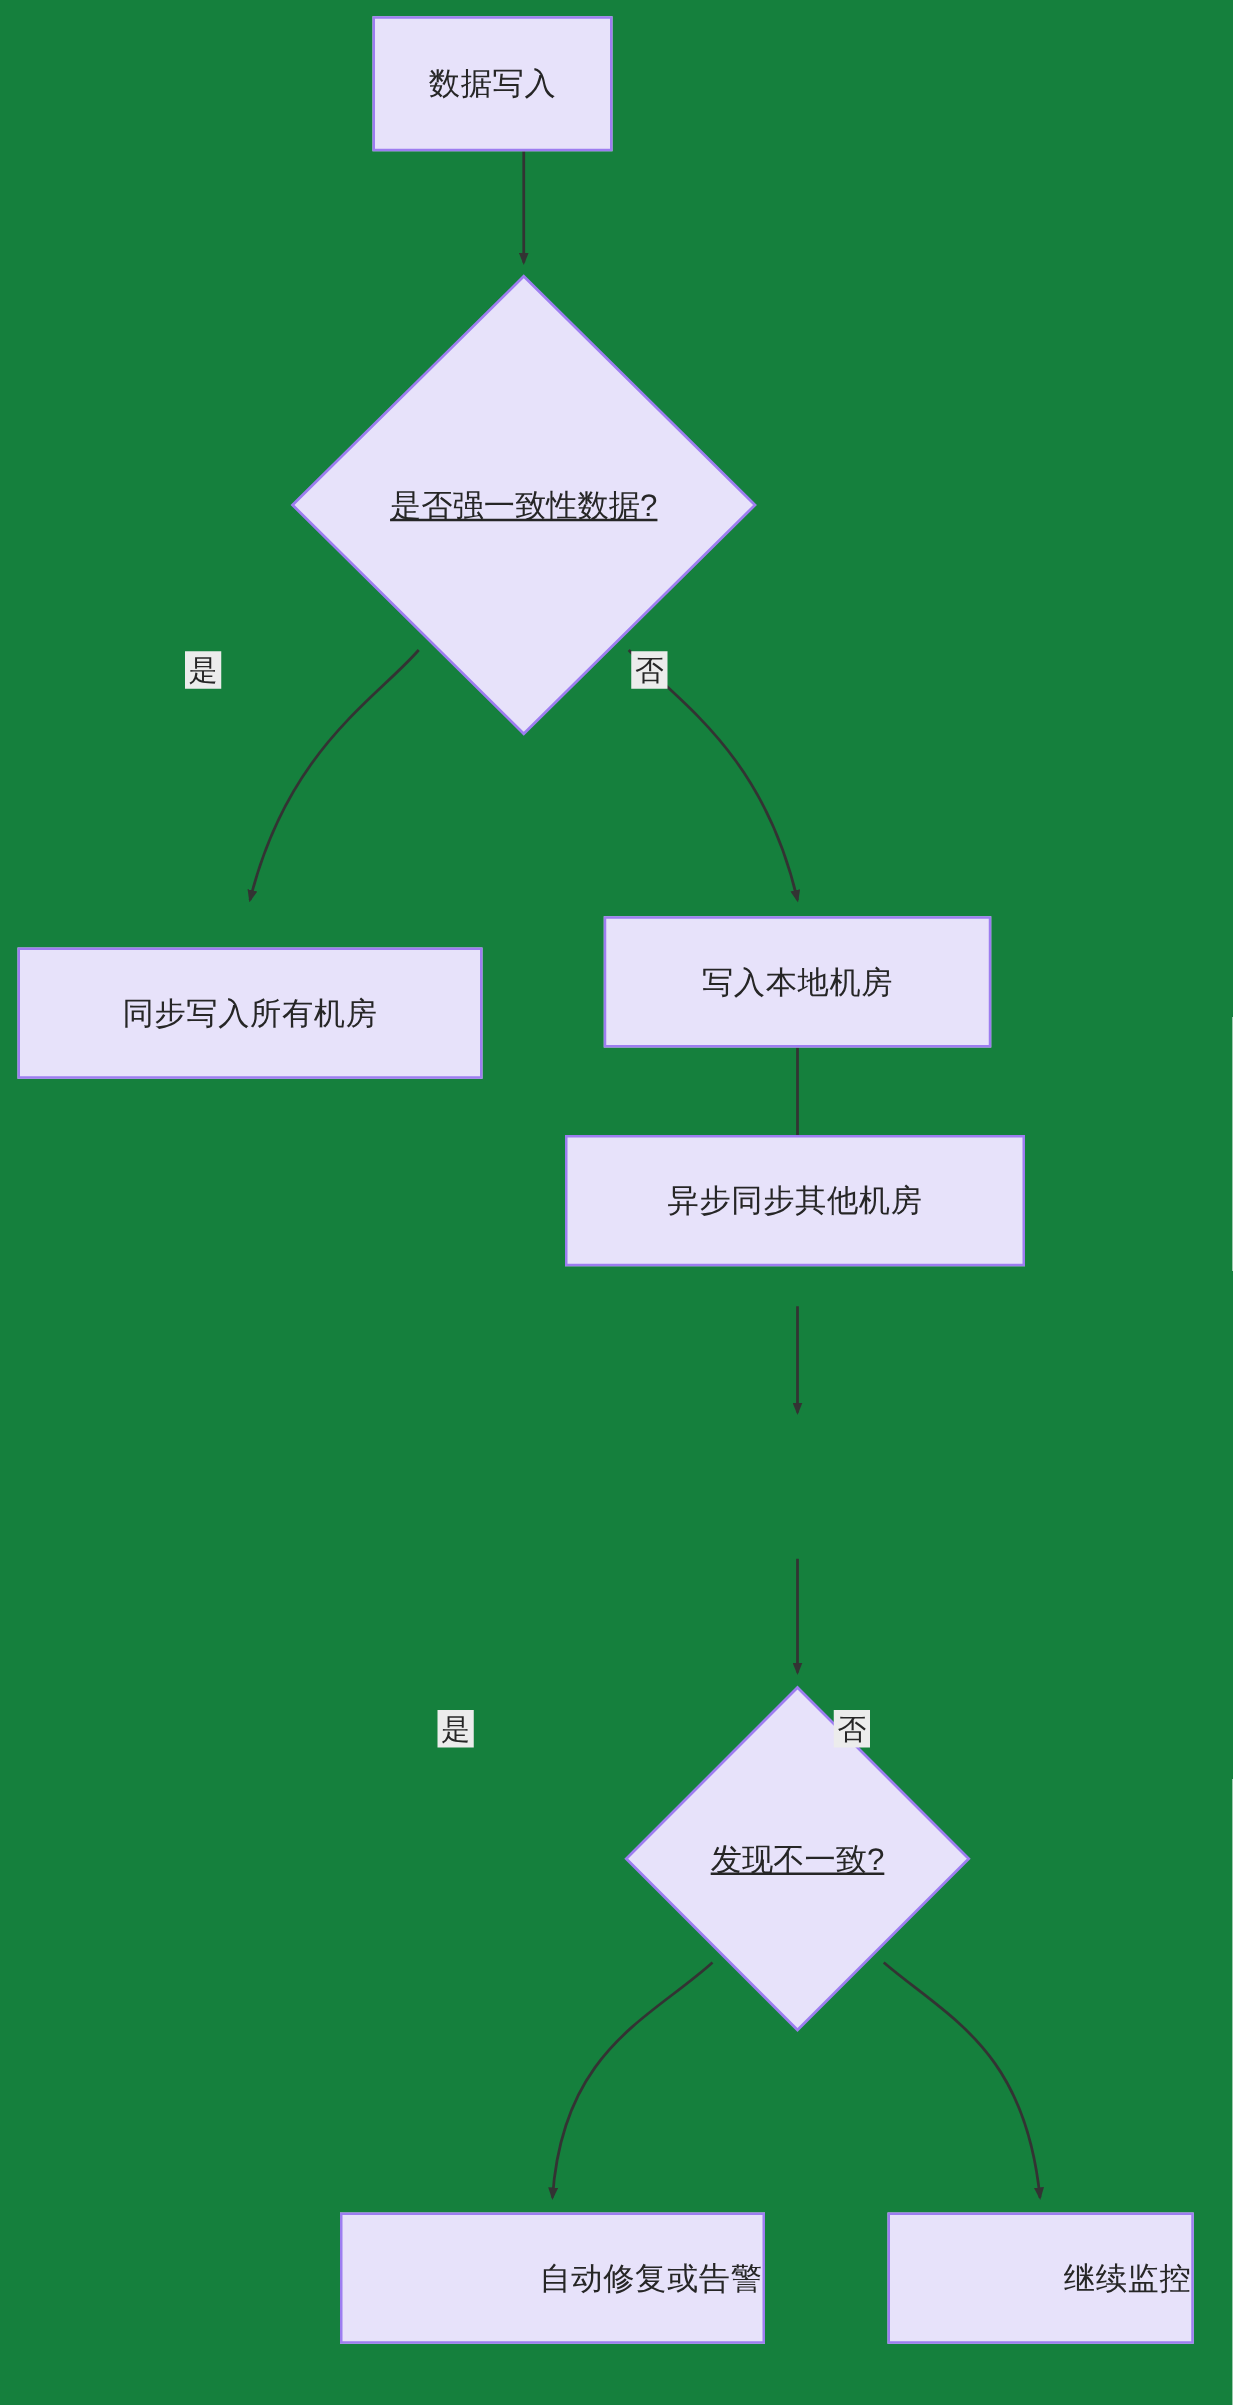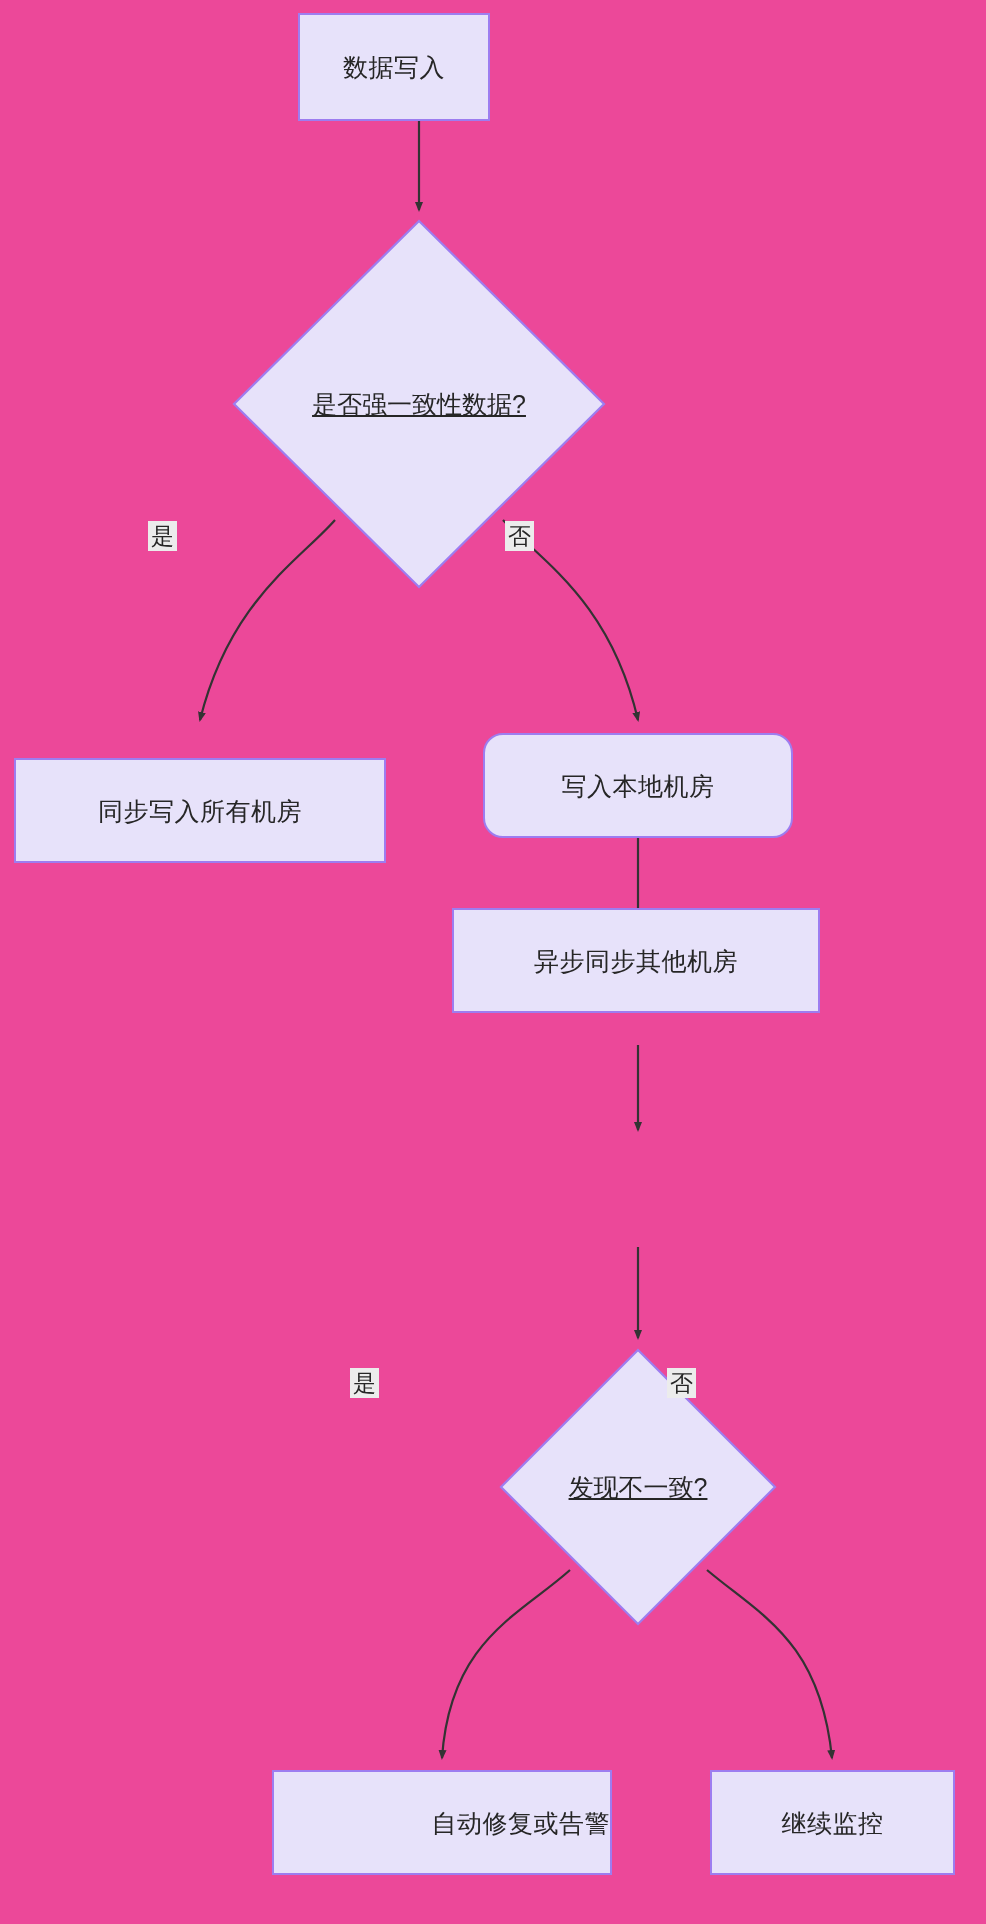--- a/index.html
+++ b/index.html
@@ -8,21 +8,21 @@
     padding: 0;
     background: #ffffff;
   }
   body {
     font-family: "Liberation Sans", "DejaVu Sans", sans-serif;
   }
   #diagram-root {
     position: relative;
     width: 986px;
     height: 1924px;
-    background: #ec4899;
+    background: #15803d;
     overflow: hidden;
   }
   #diagram-svg {
     position: absolute;
     left: 0;
     top: 0;
     width: 986px;
     height: 1924px;
   }
   .node {
@@ -108,38 +108,38 @@
   </div>
 
   <div class="node-diamond-wrap" style="left:234px; top:221px; width:370px; height:366px;">
     <div class="node-diamond-label">是否强一致性数据?</div>
   </div>
 
   <div class="node node-rect" style="left:14px; top:733px; width:372px; height:105px;margin-top:25px;">
     <span>同步写入所有机房</span>
   </div>
 
-  <div class="node node-rect" style="left:483px; top:733px; width:310px; height:105px;border-radius:20px;">
+  <div class="node node-rect" style="left:483px; top:733px; width:310px; height:105px;">
     <span>写入本地机房</span>
   </div>
 
   <div class="node node-rect" style="left:452px; top:908px; width:368px; height:105px;">
     <span>异步同步其他机房</span>
   </div>
 
 
   <div class="node-diamond-wrap" style="left:501px; top:1350px; width:274px; height:274px;">
     <div class="node-diamond-label">发现不一致?</div>
   </div>
 
   <div class="node node-rect" style="left:272px; top:1770px; width:340px; height:105px;justify-content:flex-end;">
     <span>自动修复或告警</span>
   </div>
 
-  <div class="node node-rect" style="left:710px; top:1770px; width:245px; height:105px;">
+  <div class="node node-rect" style="left:710px; top:1770px; width:245px; height:105px;justify-content:flex-end;">
     <span>继续监控</span>
   </div>
 
   <div class="edge-label" style="left:148px; top:521px;">是</div>
 
   <div class="edge-label" style="left:505px; top:521px;">否</div>
 
   <div class="edge-label" style="left:350px; top:1368px;">是</div>
 
   <div class="edge-label" style="left:667px; top:1368px;">否</div>

